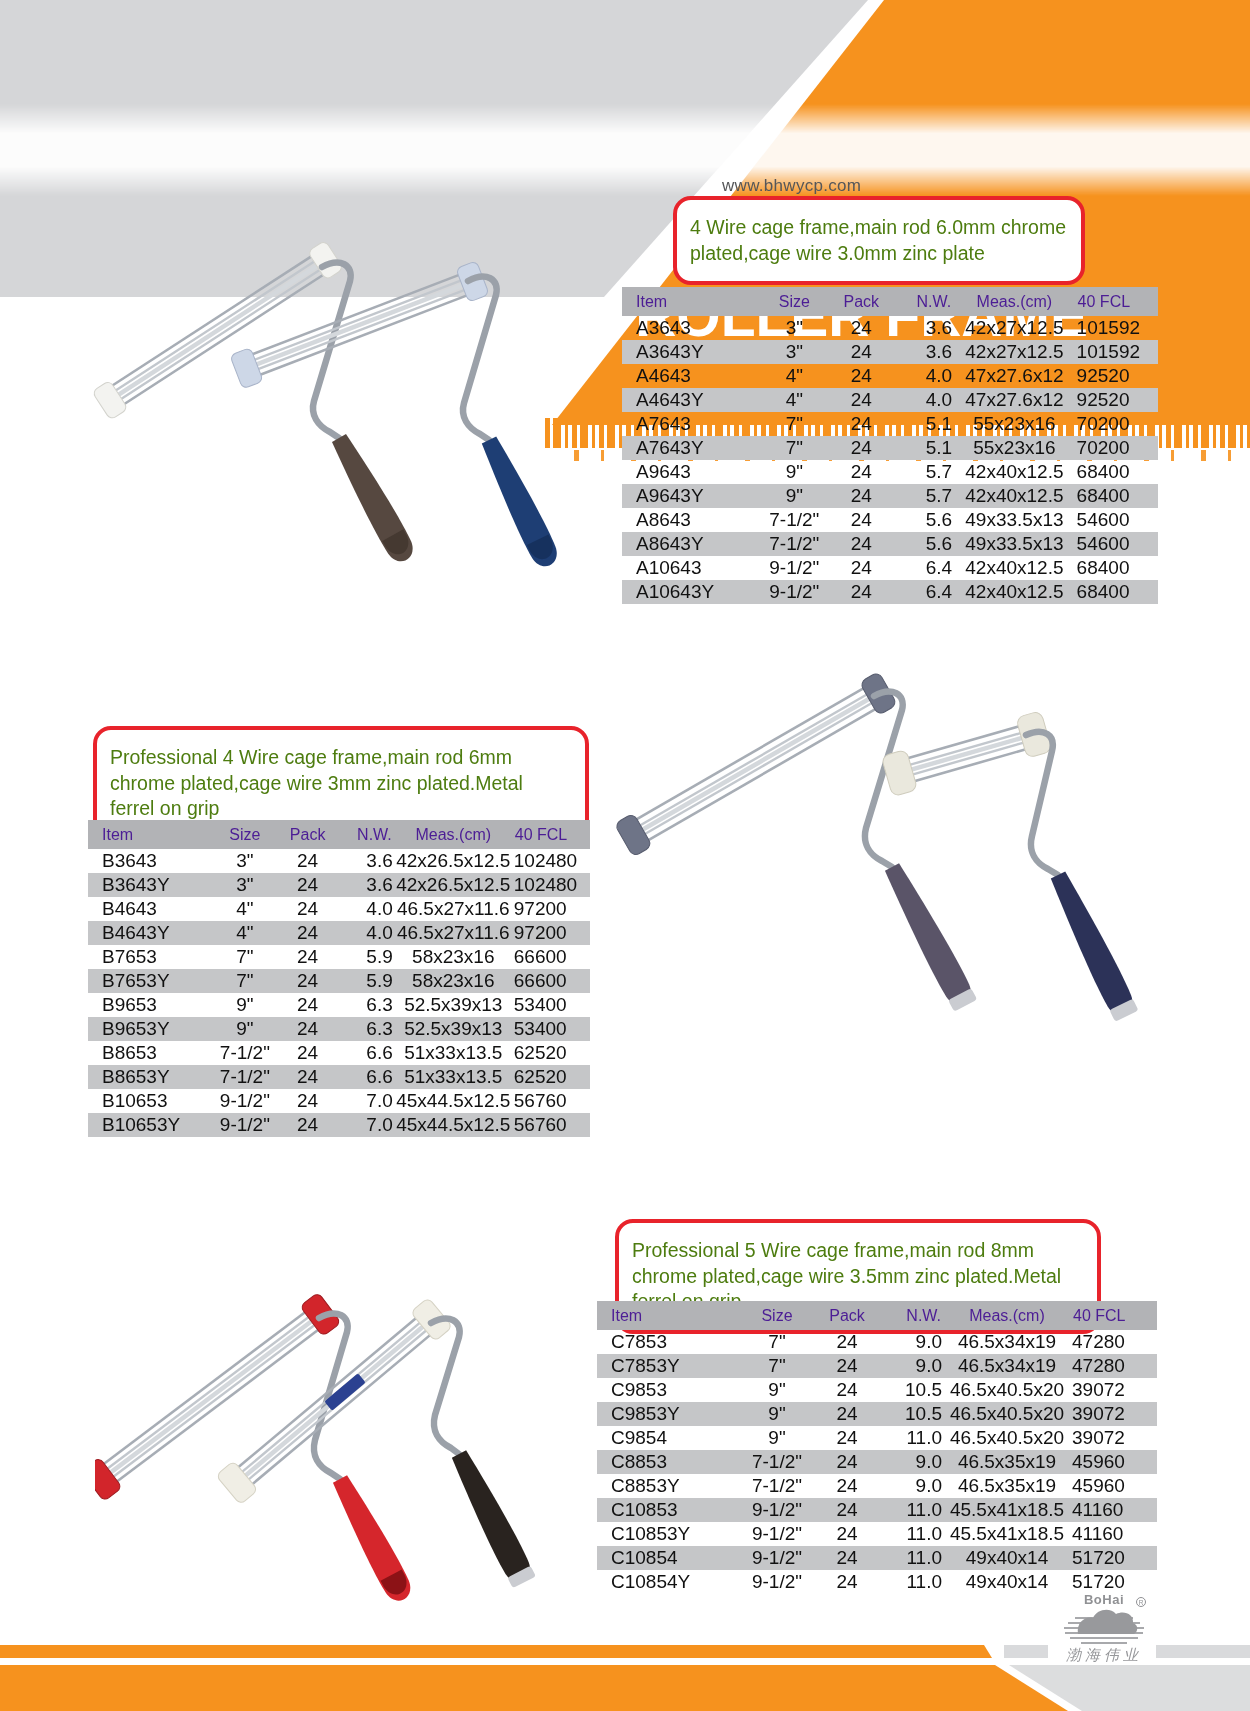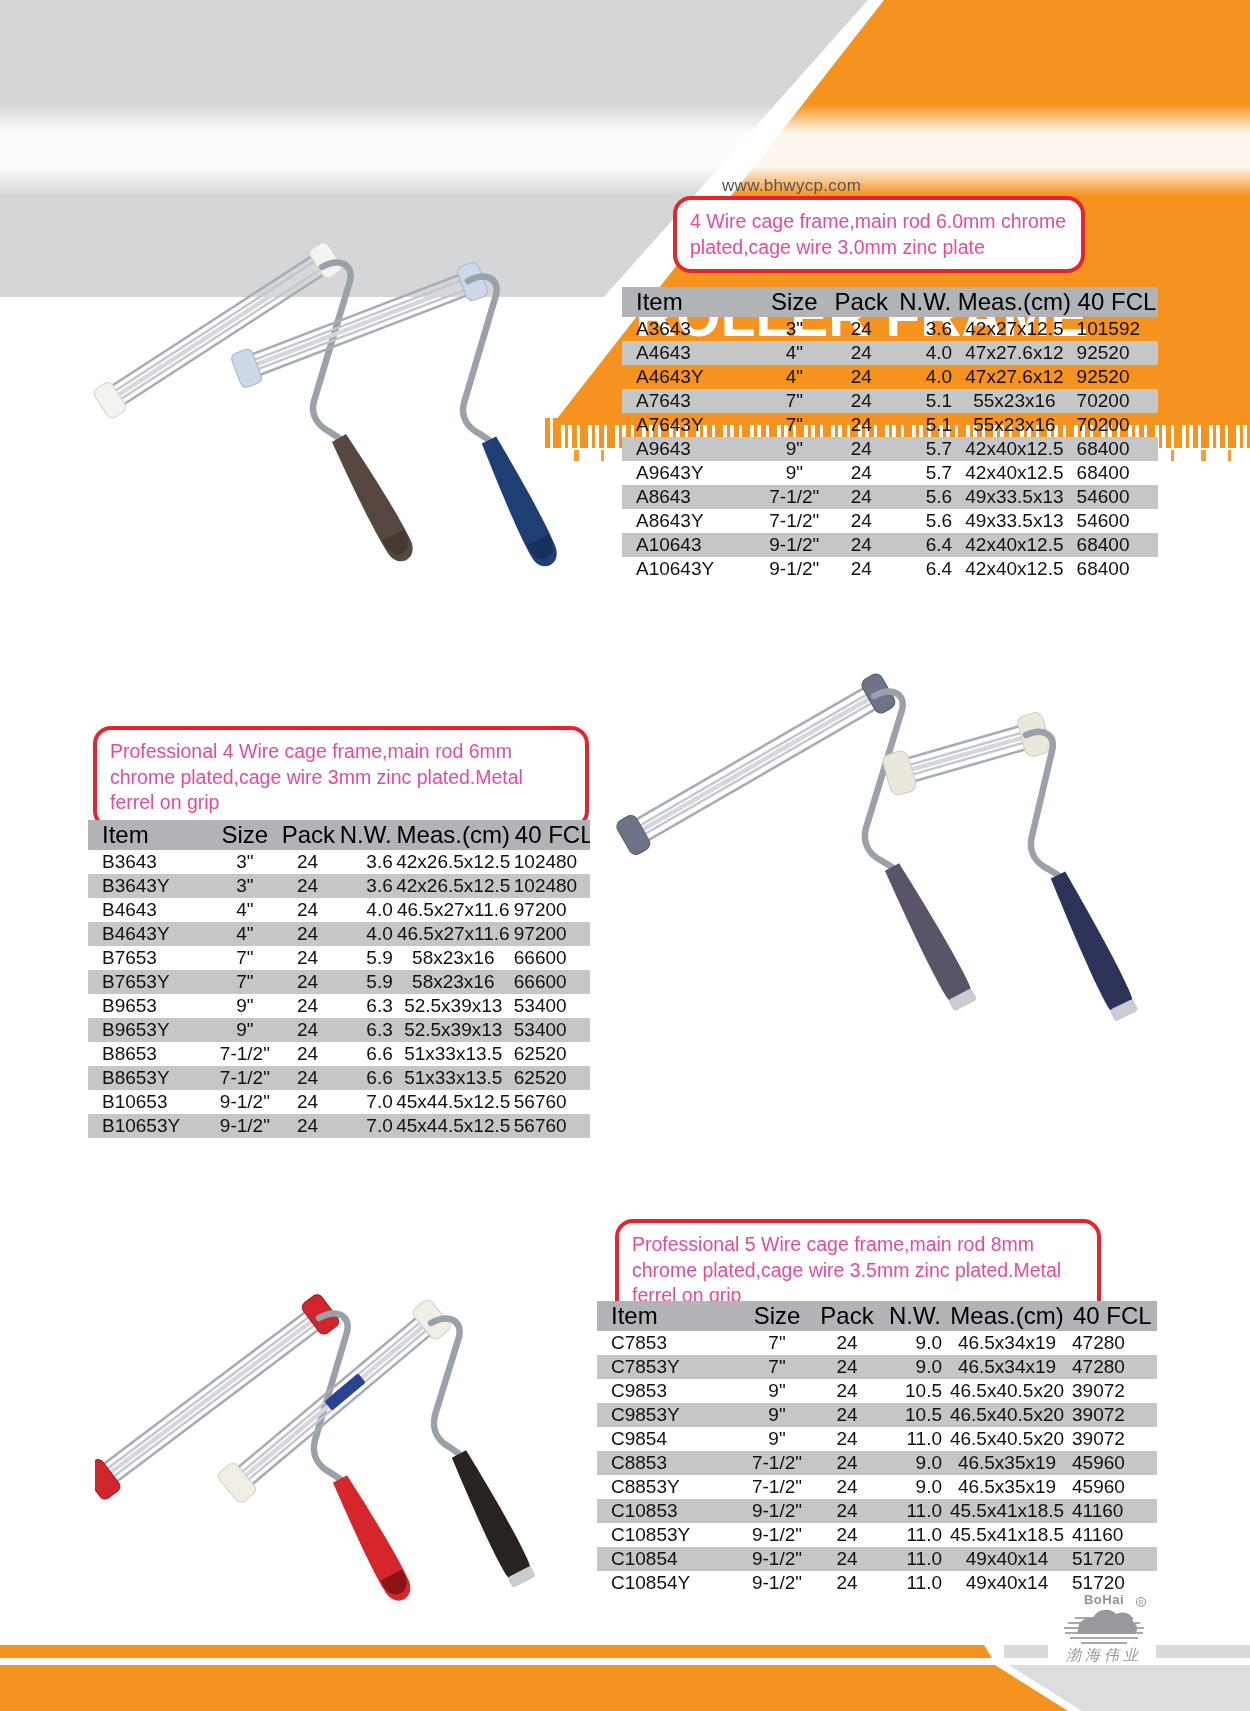--- a/index.html
+++ b/index.html
@@ -17,28 +17,28 @@
   .grunge1{position:absolute;top:418px;left:545px;right:0;height:30px;
             background:repeating-linear-gradient(90deg,#f6921e 0 5px,rgba(0,0,0,0) 5px 8px,#f6921e 8px 16px,rgba(0,0,0,0) 16px 20px,#f6921e 20px 23px,rgba(0,0,0,0) 23px 27px);}
   .grunge2{position:absolute;top:450px;left:560px;right:0;height:11px;opacity:.9;
             background:repeating-linear-gradient(90deg,rgba(0,0,0,0) 0 14px,#f6921e 14px 19px,rgba(0,0,0,0) 19px 41px,#f6921e 41px 44px,rgba(0,0,0,0) 44px 57px);}
   .site-url{position:absolute;top:176px;left:722px;font-size:17px;color:#565759;letter-spacing:.3px;}
   .page-title{position:absolute;top:282px;right:162px;font-size:57px;font-weight:800;color:#ffffff;
             letter-spacing:0px;white-space:nowrap;transform:scaleY(1.04);}
 
   
   .desc-box{position:absolute;border:4px solid #e8232b;border-radius:18px;background:#fff;
-            padding:9px 13px;font-size:19.5px;line-height:1.32;color:#ec4899;}
+            padding:15px 13px;font-size:19.5px;line-height:1.32;color:#4d7c0f;}
   .desc-1{left:673px;top:196px;width:378px;}
   .desc-2{left:93px;top:726px;width:462px;}
   .desc-3{left:615px;top:1219px;width:452px;}
 
   
   table.spec{position:absolute;border-collapse:collapse;table-layout:fixed;font-size:19px;color:#111;}
-  table.spec th{background:#b2b3b6;color:#000000;font-weight:normal;height:27px;font-size:24px;}
+  table.spec th{background:#b2b3b6;color:#4c1d95;font-weight:normal;height:27px;font-size:16px;}
   table.spec td{height:24px;padding:0;}
   table.spec th,table.spec td{white-space:nowrap;overflow:hidden;}
   table.spec tbody tr:nth-child(even){background:#c5c6c8;}
   table.spec th:nth-child(1),table.spec td:nth-child(1){text-align:left;padding-left:14px;}
   table.spec th:nth-child(2),table.spec td:nth-child(2){text-align:center;}
   table.spec th:nth-child(3),table.spec td:nth-child(3){text-align:center;}
   table.spec th:nth-child(4),table.spec td:nth-child(4){text-align:right;}
   table.spec th:nth-child(5),table.spec td:nth-child(5){text-align:center;}
   table.spec th:nth-child(6),table.spec td:nth-child(6){text-align:left;}
   #table-a{left:622px;top:287px;width:536px;}
@@ -144,20 +144,28 @@
       <tbody>
         <tr>
           <td>A3643</td>
           <td>3"</td>
           <td>24</td>
           <td>3.6</td>
           <td>42x27x12.5</td>
           <td>101592</td>
         </tr>
         <tr>
+          <td>A3643Y</td>
+          <td>3"</td>
+          <td>24</td>
+          <td>3.6</td>
+          <td>42x27x12.5</td>
+          <td>101592</td>
+        </tr>
+        <tr>
           <td>A4643</td>
           <td>4"</td>
           <td>24</td>
           <td>4.0</td>
           <td>47x27.6x12</td>
           <td>92520</td>
         </tr>
         <tr>
           <td>A4643Y</td>
           <td>4"</td>

